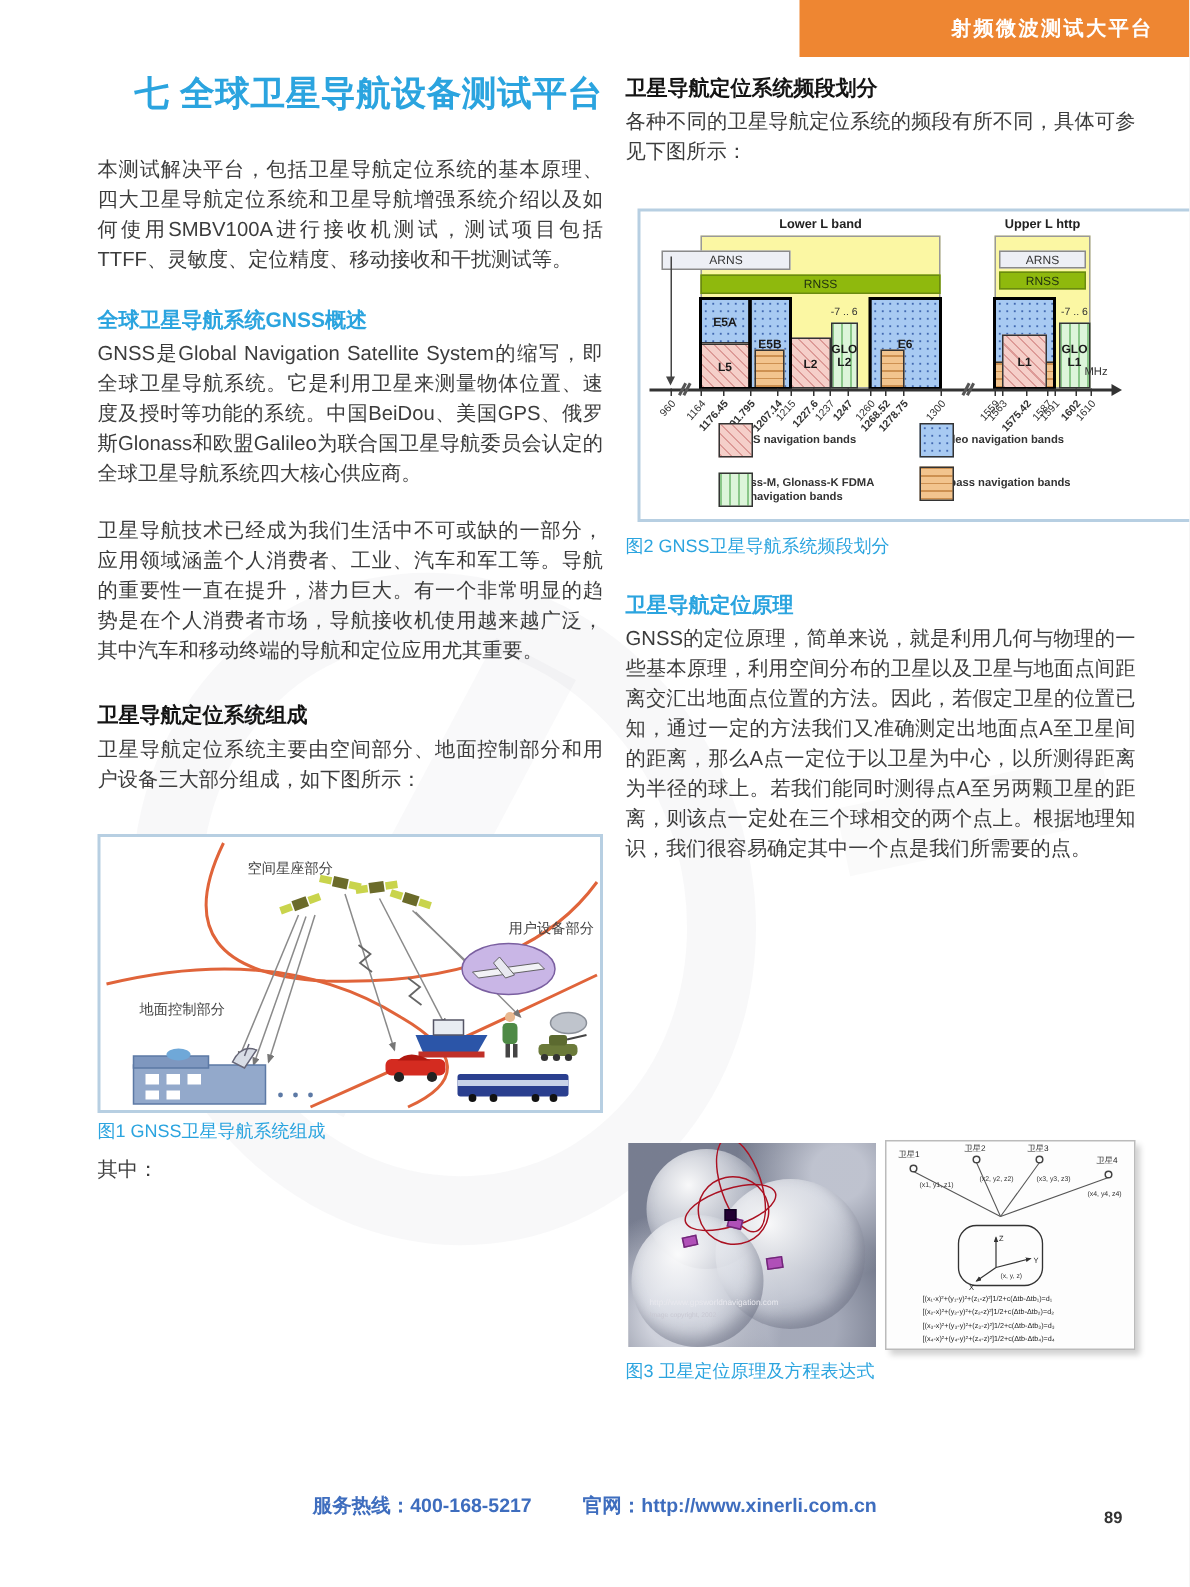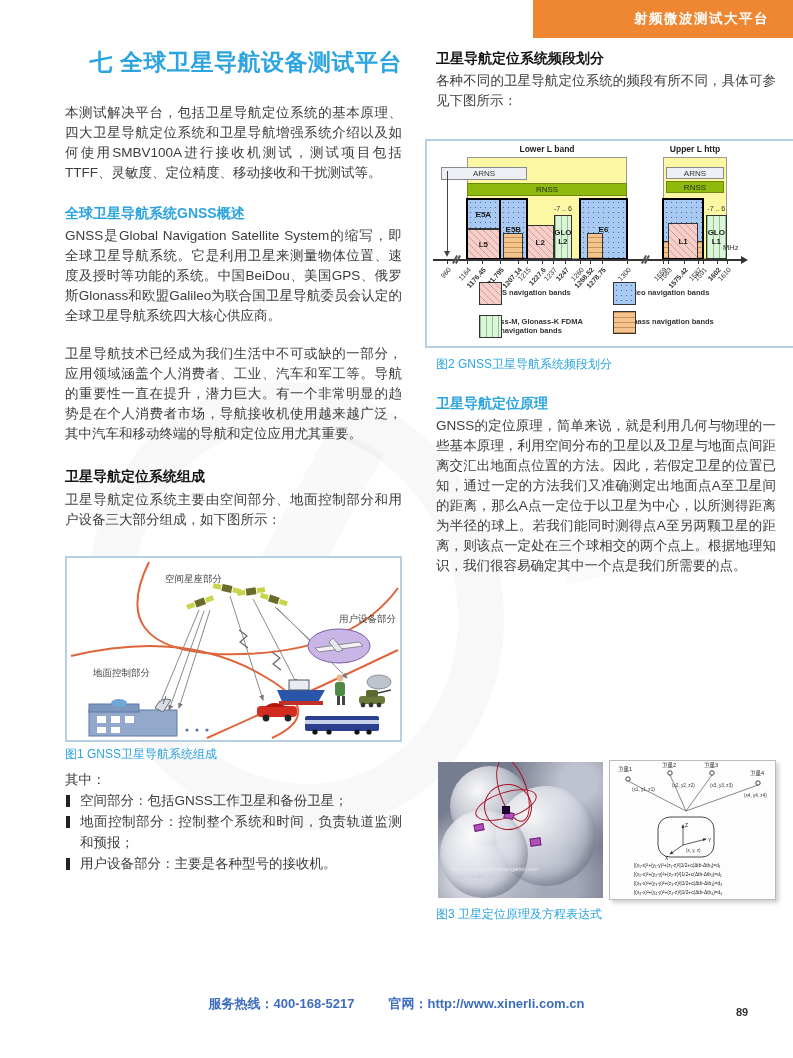--- a/index.html
+++ b/index.html
@@ -10,21 +10,21 @@
   .banner{position:absolute;left:533px;top:0;width:260px;height:38px;background:#EE8632;color:#fff;
           font-size:13.5px;font-weight:bold;letter-spacing:1.5px;display:flex;align-items:center;
           justify-content:flex-end;padding-right:24px;box-sizing:border-box;}
   
   .title{font-size:23px;font-weight:bold;color:#2BA4DF;letter-spacing:0.5px;white-space:nowrap;}
   .h-blue{font-size:14px;font-weight:bold;color:#2BA4DF;}
   .h-black{font-size:14px;font-weight:bold;color:#141414;}
   .body-text{font-size:13.5px;line-height:20px;text-align:justify;color:#3c3c3c;}
   .caption{font-size:12px;color:#2BA4DF;}
   .colL{left:65px;width:337px;}
-  .colR{left:436px;width:340px;}
+  .colR{left:417px;width:340px;}
   
   .bullets{font-size:13.5px;line-height:21px;color:#3c3c3c;}
   .bullet-item{position:relative;padding-left:15px;text-align:justify;}
   .bullet-item::before{content:"";position:absolute;left:1px;top:5px;width:4px;height:12px;background:#222;}
   
   .figbox{position:absolute;background:#fff;border:2px solid #B7CFE2;box-sizing:border-box;}
   
   .band{position:absolute;box-sizing:border-box;border:1px solid #333;display:flex;align-items:center;
         justify-content:center;font-size:8px;font-weight:bold;color:#1a1a1a;white-space:pre-line;
         text-align:center;line-height:9px;}
@@ -195,25 +195,20 @@
 
       <text x="98" y="24" font-size="9.5" fill="#444">空间星座部分</text>
       <text x="26" y="118" font-size="9.5" fill="#444">地面控制部分</text>
       <text x="272" y="64" font-size="9.5" fill="#444">用户设备部分</text>
     </svg>
   </div>
   <div class="abs colL caption" style="top:746px;">图1 GNSS卫星导航系统组成</div>
 
   <div class="abs colL bullets" style="top:769px;">
     <div>其中：</div>
-    <div id="bullet-list">
-        <div class="bullet-item">空间部分：包括GNSS工作卫星和备份卫星；</div>
-        <div class="bullet-item">地面控制部分：控制整个系统和时间，负责轨道监测和预报；</div>
-        <div class="bullet-item">用户设备部分：主要是各种型号的接收机。</div>
-      </div>
   </div>
 
   <div class="abs colR h-black" style="top:50px;">卫星导航定位系统频段划分</div>
   <div class="abs colR body-text" style="top:71px;">各种不同的卫星导航定位系统的频段有所不同，具体可参见下图所示：</div>
 
   <div class="figbox" style="left:425px;top:139px;width:407px;height:209px;">
     <div id="fig2inner" style="position:relative;width:336px;height:205px;">
         <div class="sectionY" style="left: 40px; top: 16px; width: 160px; height: 102px;"></div>
         <div class="sec-title" style="left: 40px; top: 3px; width: 160px;">Lower L band</div>
         <div class="sectionY" style="left: 236px; top: 16px; width: 64px; height: 102px;"></div>

